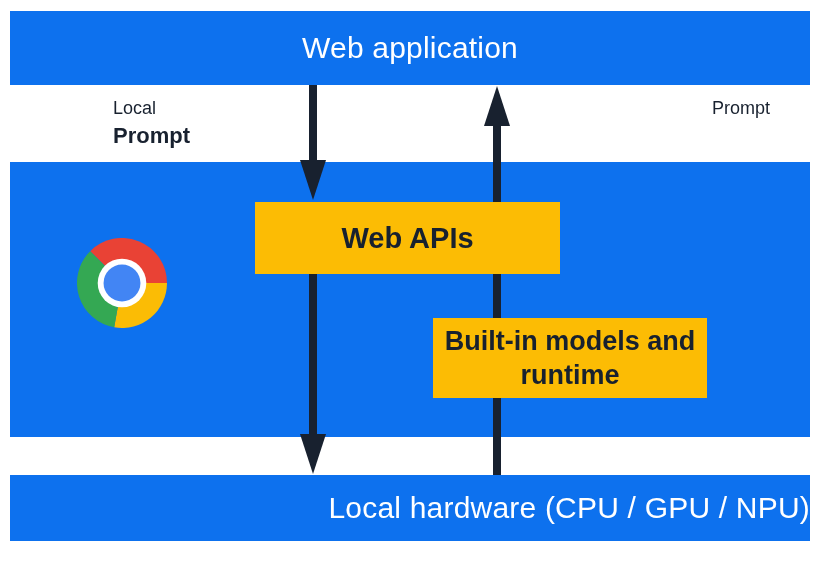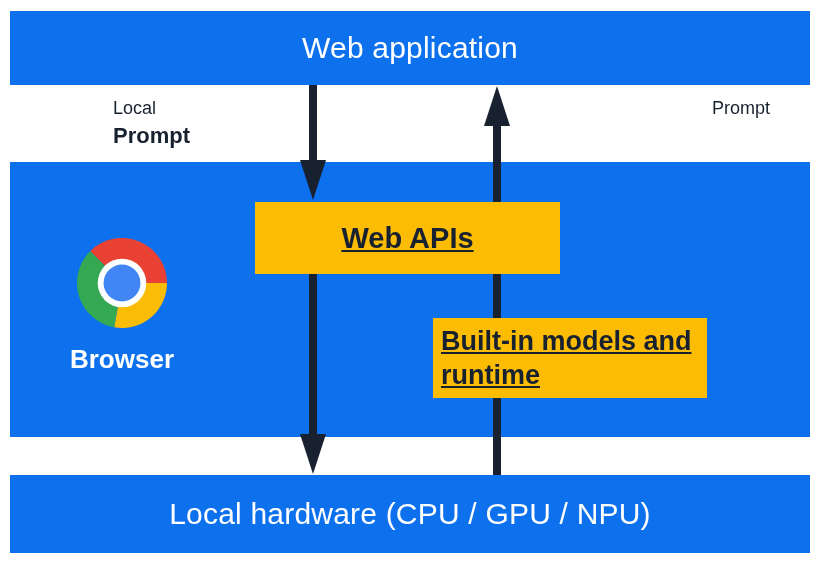--- a/index.html
+++ b/index.html
@@ -21,21 +21,21 @@
     align-items: center;
     justify-content: center;
     z-index: 1;
   }
   .bar-label {
     font-size: 30px;
     font-weight: normal;
     letter-spacing: 0.2px;
   }
   .top-bar { top: 11px; height: 74px; }
-  .bottom-bar { top: 475px; height: 78px; }
+  .bottom-bar { top: 475px; height: 66px; justify-content: flex-end; }
 
   .io-group {
     position: absolute;
     top: 98px;
     color: var(--arrow-dark, #18212f);
     z-index: 2;
     line-height: 1.2;
   }
   .io-input { left: 113px; text-align: left; }
   .io-output { right: 50px; text-align: right; }
@@ -71,23 +71,23 @@
     z-index: 2;
   }
 
   .yellow-box {
     position: absolute;
     background: var(--accent-yellow, #fcbc04);
     color: var(--arrow-dark, #18212f);
     display: flex;
     align-items: center;
     justify-content: center;
+    text-align: center;
     font-weight: bold;
     z-index: 3;
-    text-decoration: underline;
   }
   .web-apis-box {
     left: 255px; top: 202px;
     width: 305px; height: 72px;
     font-size: 29px;
   }
   .builtin-box {
     left: 433px; top: 318px;
     width: 274px; height: 80px;
     font-size: 27px;
@@ -138,21 +138,20 @@
 
   <div class="browser-panel"></div>
 
   <svg class="chrome-logo" viewBox="0 0 100 100" aria-hidden="true">
     <path d="M50,50 L14.64,14.64 A50,50 0 0 1 100,50 Z" fill="#e94235"></path>
     <path d="M50,50 L100,50 A50,50 0 0 1 41.32,99.24 Z" fill="#fbbc05"></path>
     <path d="M50,50 L41.32,99.24 A50,50 0 0 1 14.64,14.64 Z" fill="#34a853"></path>
     <circle cx="50" cy="50" r="27" fill="#ffffff"></circle>
     <circle cx="50" cy="50" r="20.5" fill="#4285f4"></circle>
   </svg>
-  <div class="browser-label">Browser</div>
 
   <div class="arrow-line down-line-1"></div>
   <div class="arrow-head down down-head-1"></div>
   <div class="arrow-line down-line-2"></div>
   <div class="arrow-head down down-head-2"></div>
 
   <div class="arrow-line up-line"></div>
   <div class="arrow-head up up-head"></div>
 
   <div class="yellow-box web-apis-box">

